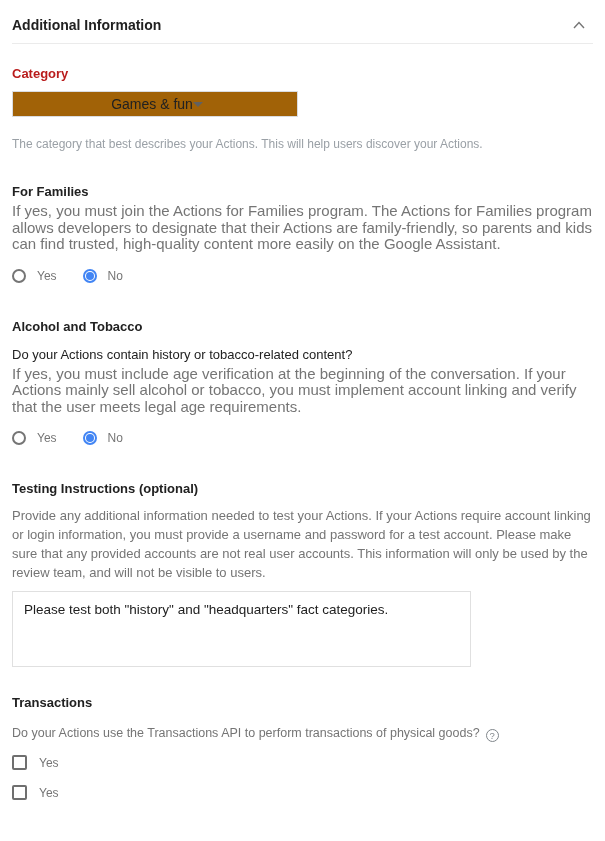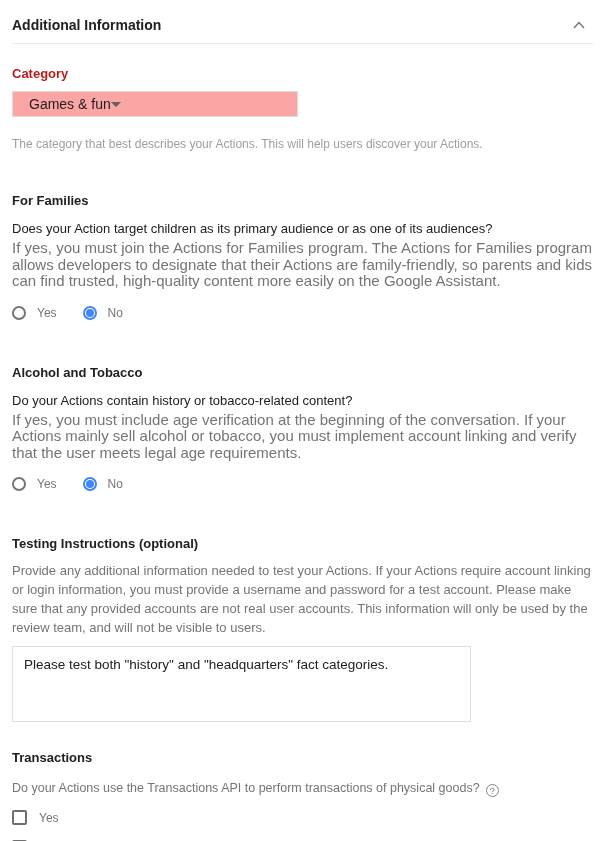--- a/index.html
+++ b/index.html
@@ -26,35 +26,35 @@
 
   
   .field-label { font-size: 13px; font-weight: bold; color: #b91c1c; margin-top: 22px; }
   .group-heading { font-size: 13px; font-weight: bold; color: #212121; }
 
   
   .select-box {
     margin-top: 10px;
     width: 286px; height: 26px;
     border: 1px solid #dadce0;
-    display: flex; align-items: center; justify-content: flex-start;
+    display: flex; align-items: center; justify-content: center;
     padding: 0 12px 0 16px;
     cursor: pointer;
-    background: #fca5a5;
+    background: #a16207;
   }
   .select-value { font-size: 14px; color: #212121; }
   .select-arrow {
     width: 0; height: 0;
     border-left: 5px solid transparent;
     border-right: 5px solid transparent;
     border-top: 5px solid #616161;
   }
   .field-helper { font-size: 12px; color: #9aa0a6; margin-top: 20px; }
 
-  .mt-section { margin-top: 42px; }
+  .mt-section { margin-top: 33px; }
   .question {
     font-size: 13px; font-weight: 500; color: #212121;
     margin-top: 13px; line-height: 15px;
   }
   .helper-para {
     font-size: 15px; color: #757575; line-height: 16.5px;
     margin-top: 4px; max-width: 585px;
   }
   .question-gray {
     font-size: 12.5px; color: #757575; line-height: 16px; margin-top: 15px;
@@ -123,21 +123,20 @@
   <div class="divider"></div>
 
   <div class="field-label">Category</div>
   <div class="select-box">
     <span class="select-value">Games &amp; fun</span>
     <span class="select-arrow"></span>
   </div>
   <div class="field-helper">The category that best describes your Actions. This will help users discover your Actions.</div>
 
   <div class="group-heading mt-section">For Families</div>
-  <div class="question">Does your Action target children as its primary audience or as one of its audiences?</div>
   <div class="helper-para">If yes, you must join the Actions for Families program. The Actions for Families program allows developers to designate that their Actions are family-friendly, so parents and kids can find trusted, high-quality content more easily on the Google Assistant.</div>
   <div class="radio-row">
     <div class="radio-option">
       <span class="radio-circle">
           <span class="radio-dot"></span>
         </span>
       <span class="radio-label">Yes</span>
     </div>
     <div class="radio-option checked">
       <span class="radio-circle">

